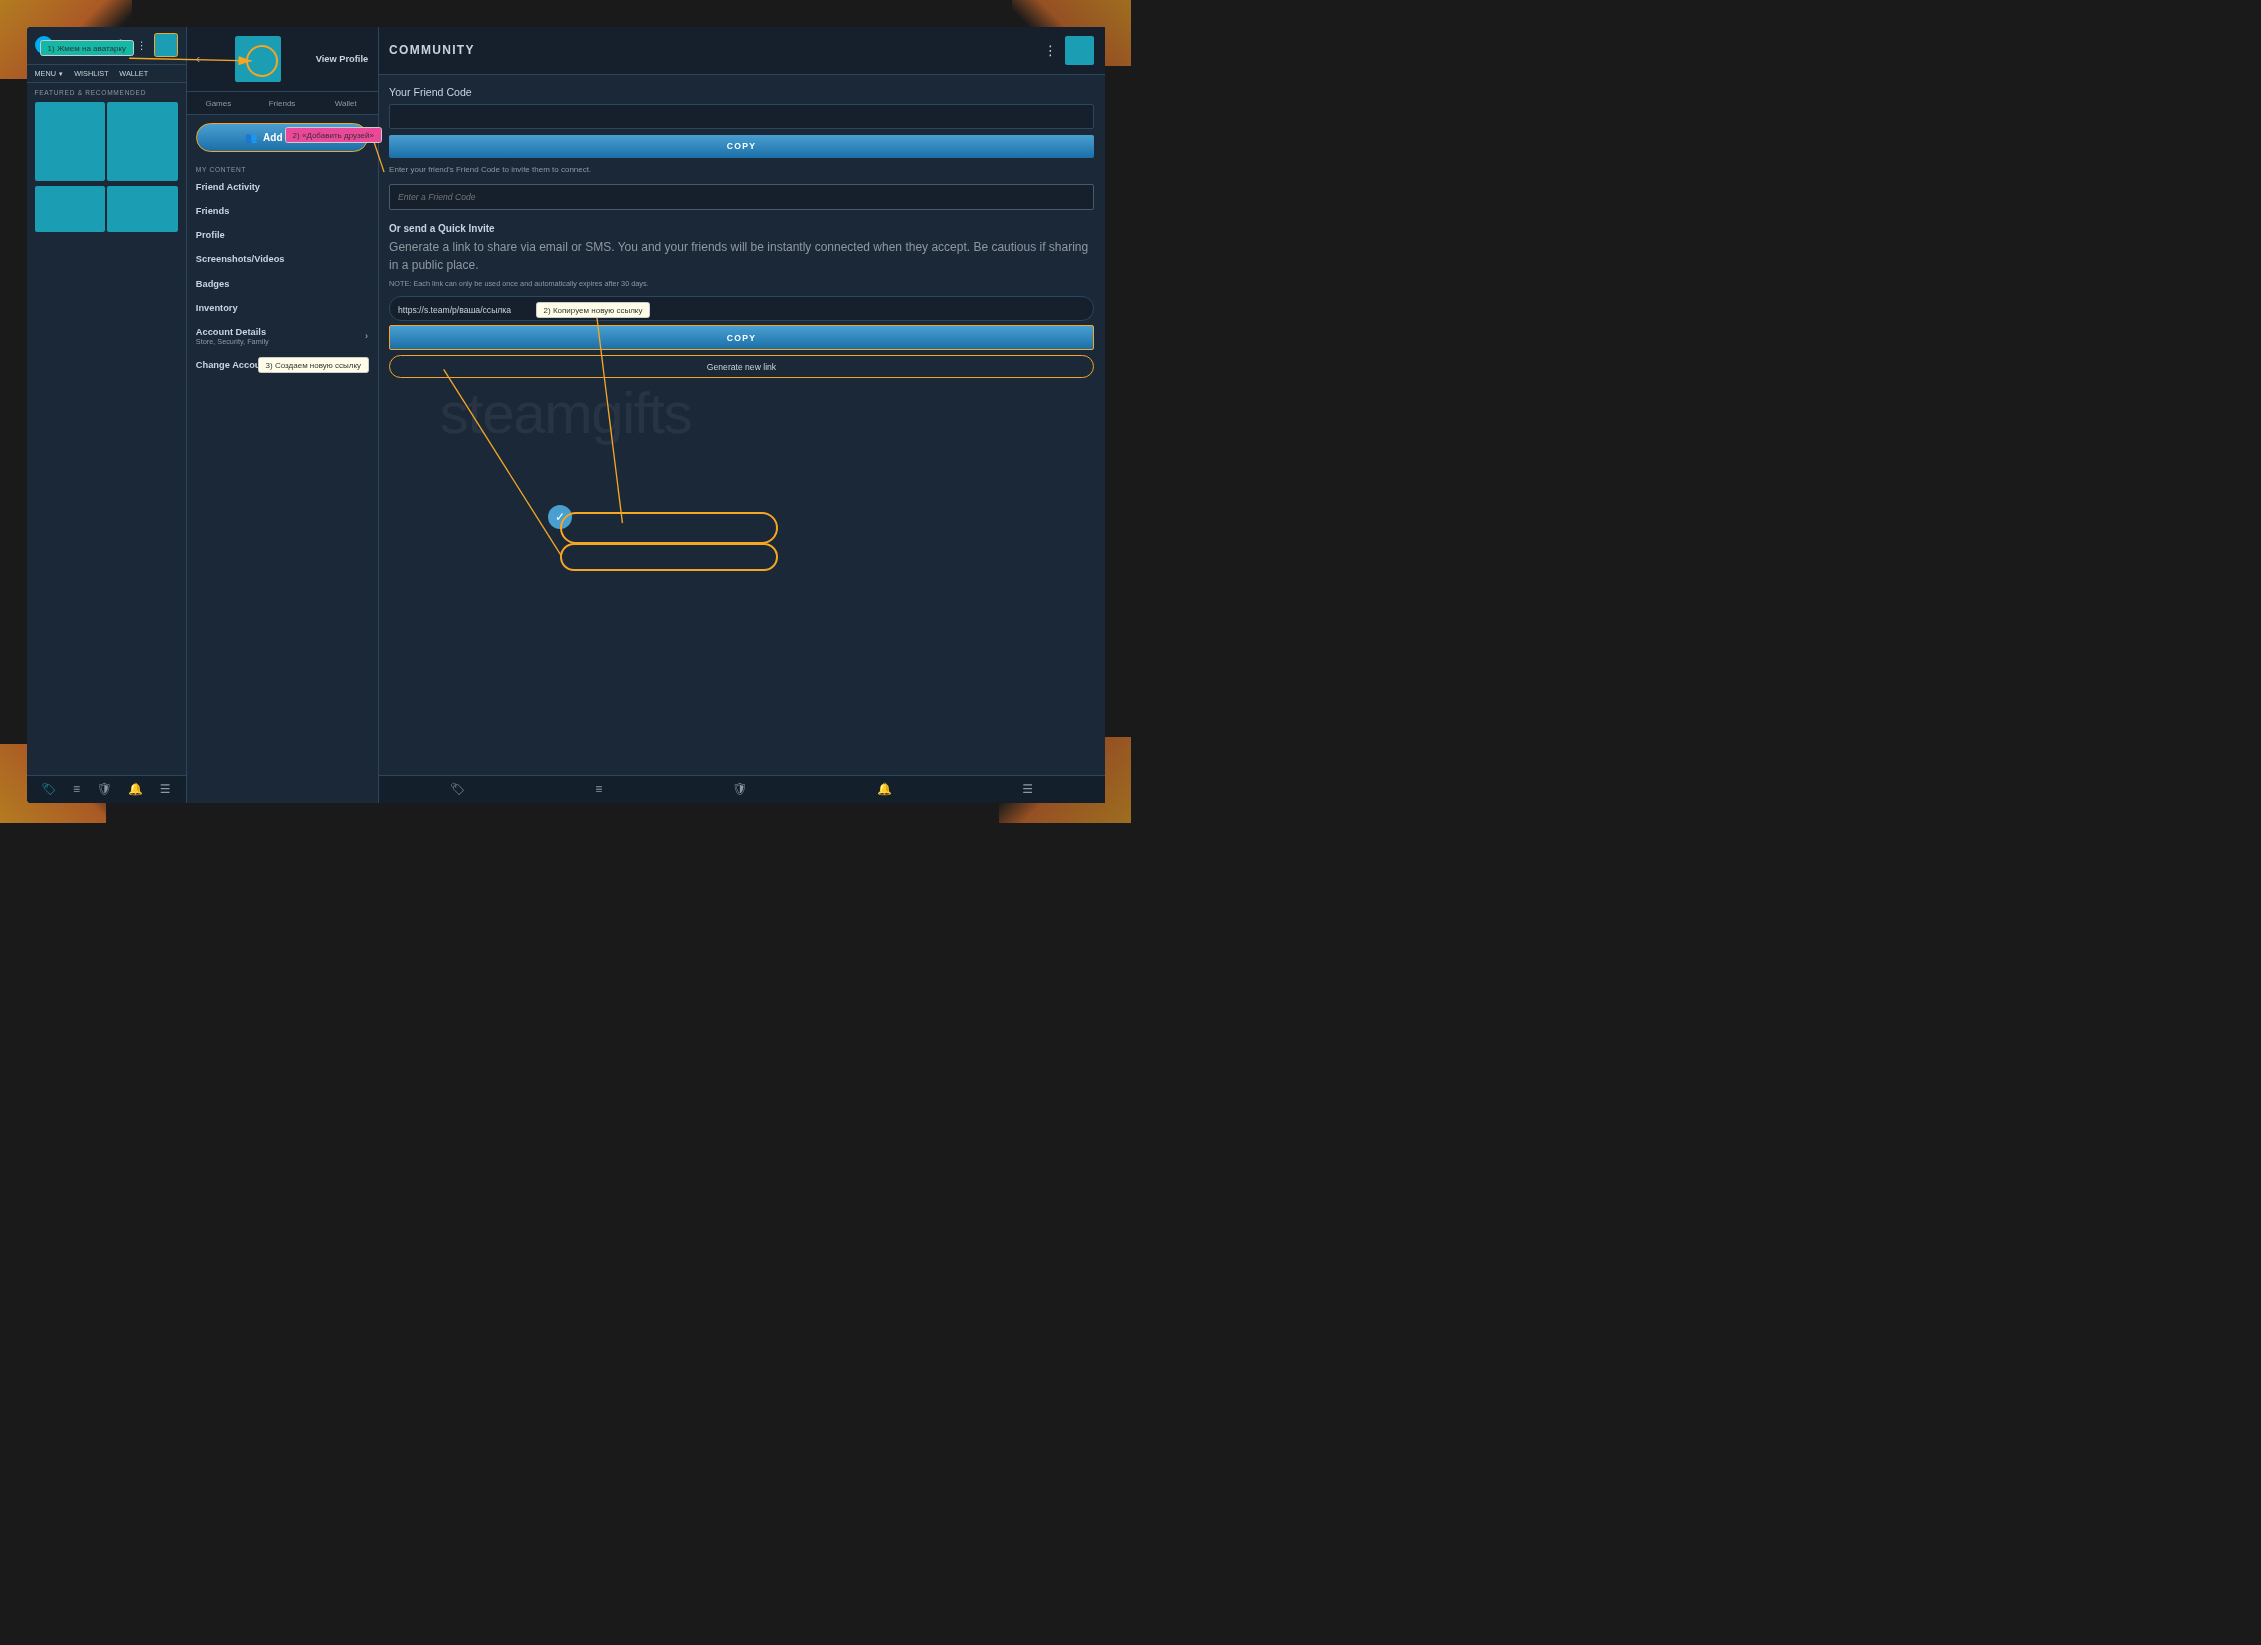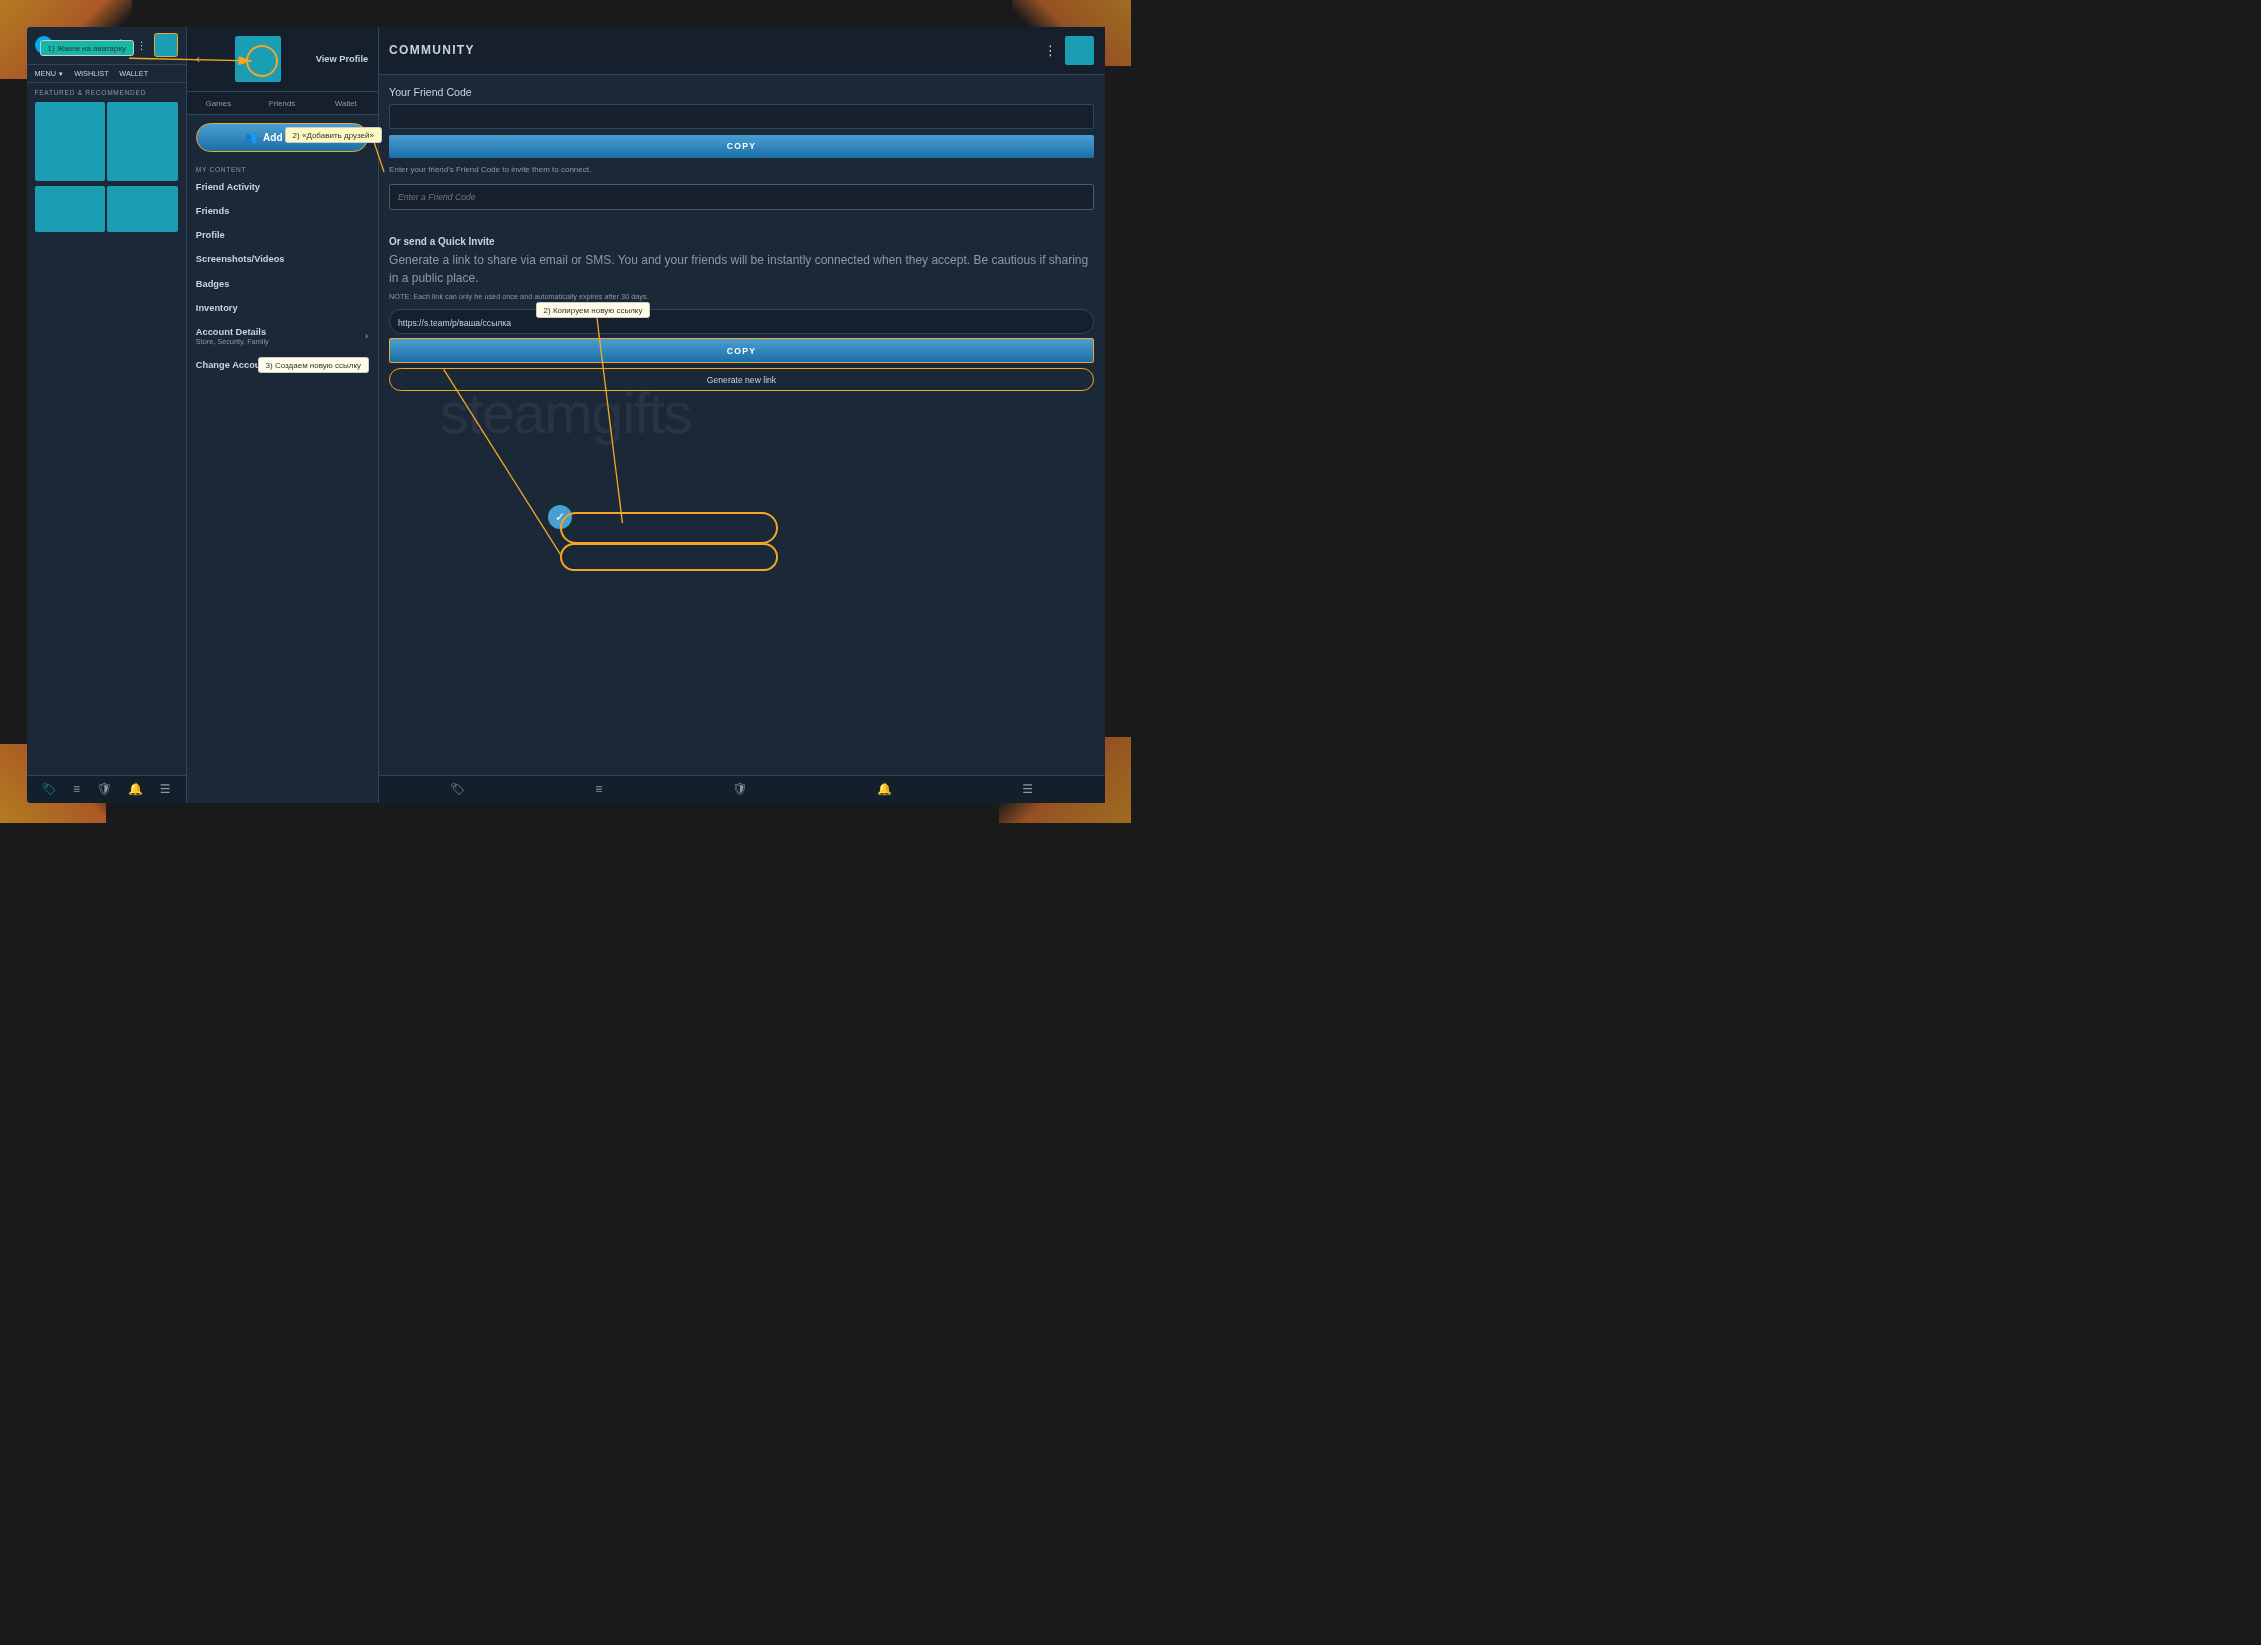--- a/index.html
+++ b/index.html
@@ -399,21 +399,21 @@
     }
 
     .enter-friend-code {
       background: #16202d;
       border: 0.7px solid #4a5a6a;
       border-radius: 2px;
       padding: 6.6px 8px;
       color: #8f98a0;
       font-size: 8.6px;
       width: 100%;
-      margin-bottom: 26px;
+      margin-bottom: 13px;
       font-style: italic;
     }
 
     .quick-invite-title {
       color: #c6d4df;
       font-size: 10px;
       font-weight: bold;
       margin-bottom: 4px;
     }
 
@@ -475,21 +475,21 @@
       padding: 6.6px;
       display: flex;
       justify-content: space-around;
       align-items: center;
       border-top: 0.7px solid #2a475e;
     }
 
     
     .annotation-2 {
       position: absolute;
-      background: #fef9c3;
+      background: #ec4899;
       border: 0.7px solid #ccc;
       border-radius: 2.6px;
       padding: 2.6px 6.6px;
       font-size: 8px;
       color: #333;
       white-space: nowrap;
       z-index: 20;
       top: 127px;
       left: 285px;
     }

